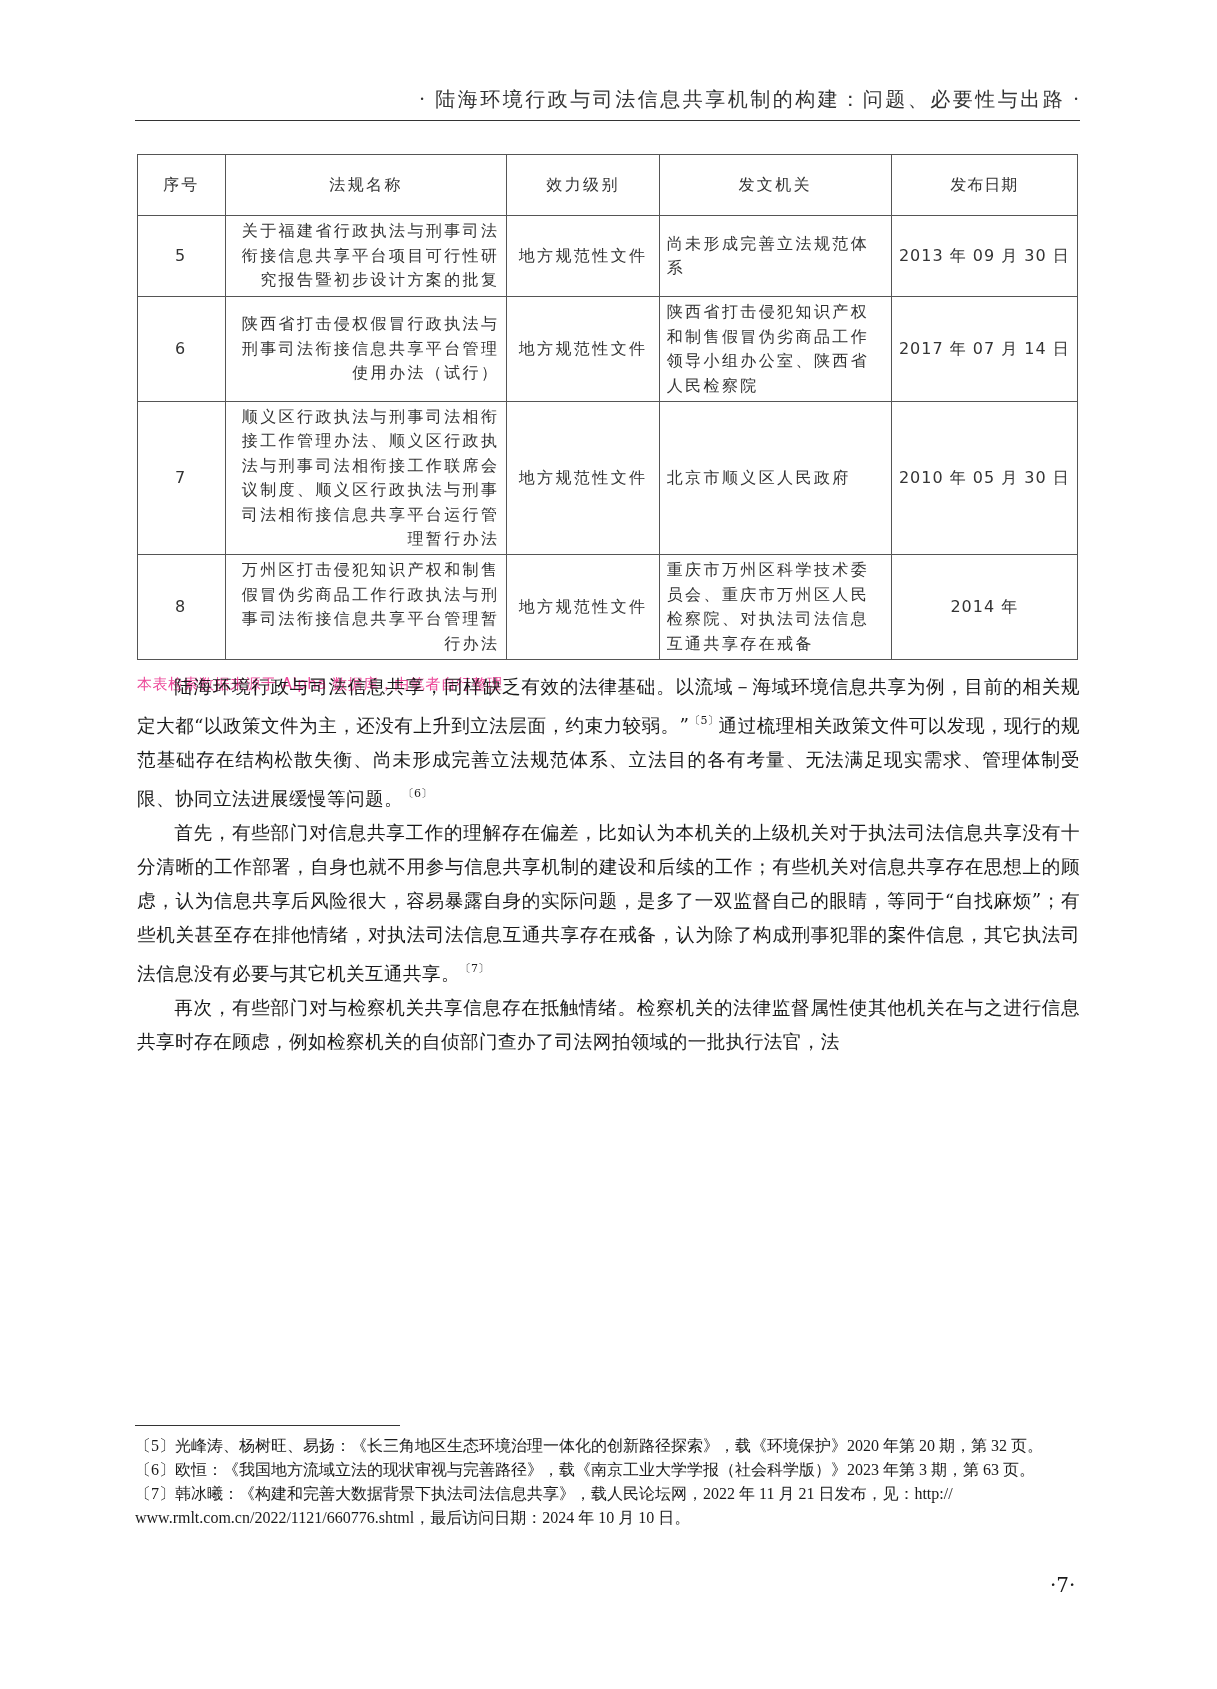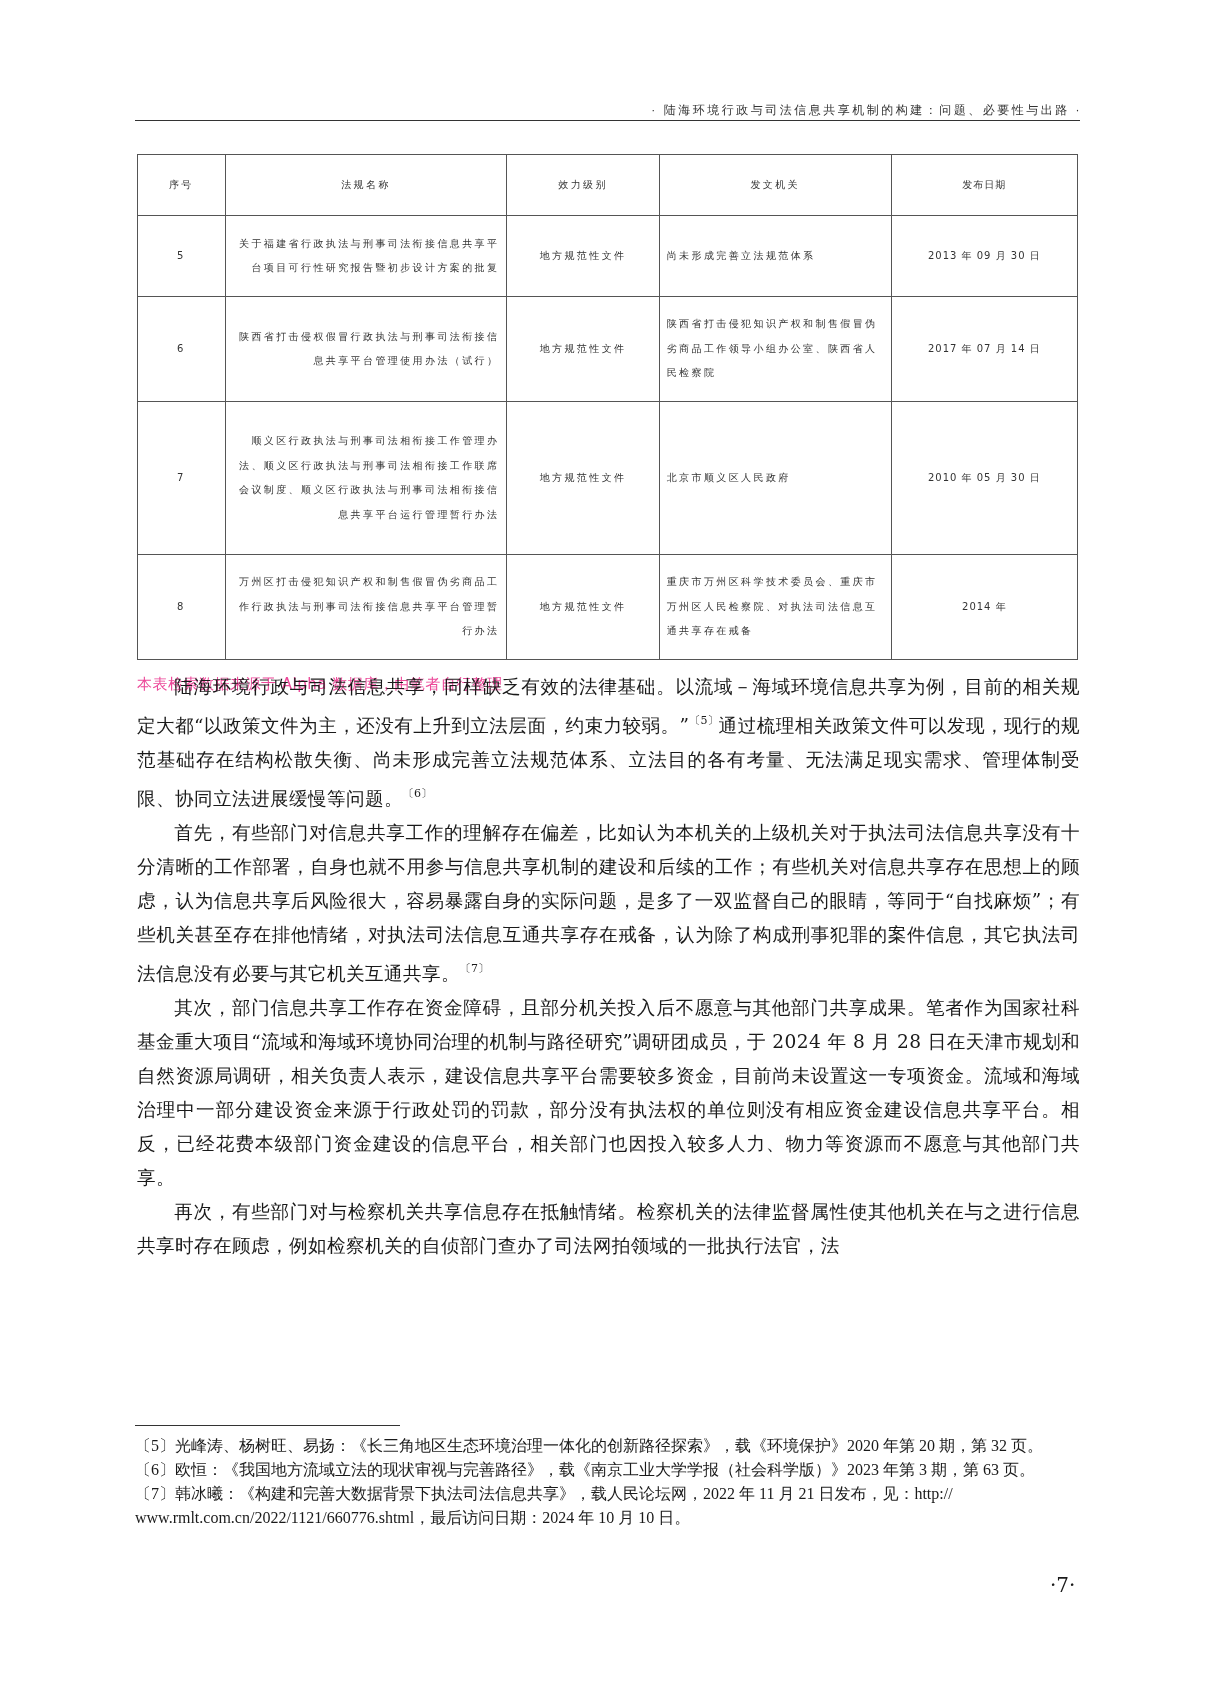--- a/index.html
+++ b/index.html
@@ -1,32 +1,32 @@
 <!DOCTYPE html>
 <html><head>
 <meta charset="utf-8">
 <style>
   html, body { margin: 0; padding: 0; background: #ffffff; }
   body { width: 1217px; height: 1689px; position: relative; overflow: hidden; color: #1a1a1a; }
   .page { position: absolute; left: 0; top: 0; width: 1217px; height: 1689px; }
 
   .running-header {
     position: absolute; left: 135px; right: 135px; top: 86px;
-    text-align: right; font-family: Liberation Sans, sans-serif;
-    font-size: 12px; letter-spacing: 2.5px; color: #333; margin-top: 16px;
+    text-align: right; font-family: Liberation Serif, serif;
+    font-size: 20px; letter-spacing: 2.5px; color: #333;
   }
   .header-rule {
     position: absolute; left: 135px; width: 945px; top: 120px;
     border-top: 1.6px solid #333;
   }
 
   table.reg-table {
     position: absolute; left: 137px; top: 154px; width: 941px;
     border-collapse: collapse; font-family: "DejaVu Sans", sans-serif;
-    font-size: 10px; color: #333;
+    font-size: 16px; color: #333;
   }
   table.reg-table td, table.reg-table th {
     border: 1.3px solid #555; font-weight: normal;
     padding: 0 7px; line-height: 24.5px; letter-spacing: 2.4px;
   }
   table.reg-table th { height: 60px; text-align: center; }
   .c-no { width: 73px; text-align: center; }
   .c-name { width: 268px; text-align: right; }
   .c-level { width: 138px; text-align: center; }
   .c-org { width: 218px; text-align: left; }
@@ -112,21 +112,20 @@
       <td class="c-date">2014 年</td>
     </tr>
   </tbody>
     </table>
 
   <div class="table-note">本表检索数据来源于 Alpha 数据库，由笔者自行整理</div>
 
   <div class="body-text" style="top: 670px;">
     <p><span>陆海环境行政与司法信息共享，同样缺乏有效的法律基础。以流域－海域环境信息共享为例，目前的相关规定大都“以政策文件为主，还没有上升到立法层面，约束力较弱。”</span><span class="sup">〔5〕</span><span>通过梳理相关政策文件可以发现，现行的规范基础存在结构松散失衡、尚未形成完善立法规范体系、立法目的各有考量、无法满足现实需求、管理体制受限、协同立法进展缓慢等问题。</span><span class="sup">〔6〕</span></p>
     <p><span>首先，有些部门对信息共享工作的理解存在偏差，比如认为本机关的上级机关对于执法司法信息共享没有十分清晰的工作部署，自身也就不用参与信息共享机制的建设和后续的工作；有些机关对信息共享存在思想上的顾虑，认为信息共享后风险很大，容易暴露自身的实际问题，是多了一双监督自己的眼睛，等同于“自找麻烦”；有些机关甚至存在排他情绪，对执法司法信息互通共享存在戒备，认为除了构成刑事犯罪的案件信息，其它执法司法信息没有必要与其它机关互通共享。</span><span class="sup">〔7〕</span></p>
-    <p>其次，部门信息共享工作存在资金障碍，且部分机关投入后不愿意与其他部门共享成果。笔者作为国家社科基金重大项目“流域和海域环境协同治理的机制与路径研究”调研团成员，于 2024 年 8 月 28 日在天津市规划和自然资源局调研，相关负责人表示，建设信息共享平台需要较多资金，目前尚未设置这一专项资金。流域和海域治理中一部分建设资金来源于行政处罚的罚款，部分没有执法权的单位则没有相应资金建设信息共享平台。相反，已经花费本级部门资金建设的信息平台，相关部门也因投入较多人力、物力等资源而不愿意与其他部门共享。</p>
     <p>再次，有些部门对与检察机关共享信息存在抵触情绪。检察机关的法律监督属性使其他机关在与之进行信息共享时存在顾虑，例如检察机关的自侦部门查办了司法网拍领域的一批执行法官，法</p>
   </div>
 
   <div class="fn-rule"></div>
   <div class="footnotes">
     <div>〔5〕光峰涛、杨树旺、易扬：《长三角地区生态环境治理一体化的创新路径探索》，载《环境保护》2020 年第 20 期，第 32 页。</div>
     <div>〔6〕欧恒：《我国地方流域立法的现状审视与完善路径》，载《南京工业大学学报（社会科学版）》2023 年第 3 期，第 63 页。</div>
     <div>〔7〕韩冰曦：《构建和完善大数据背景下执法司法信息共享》，载人民论坛网，2022 年 11 月 21 日发布，见：http://</div>
     <div>www.rmlt.com.cn/2022/1121/660776.shtml，最后访问日期：2024 年 10 月 10 日。</div>
   </div>

